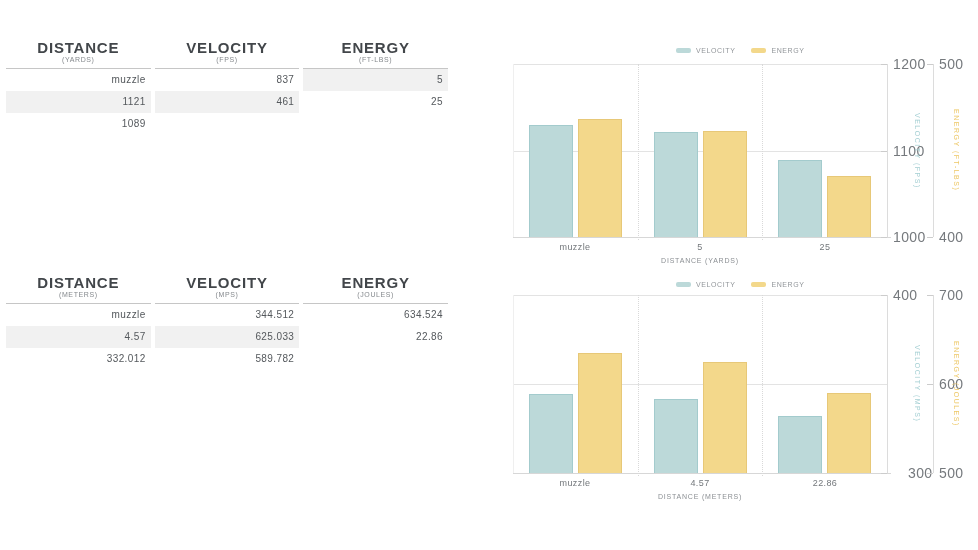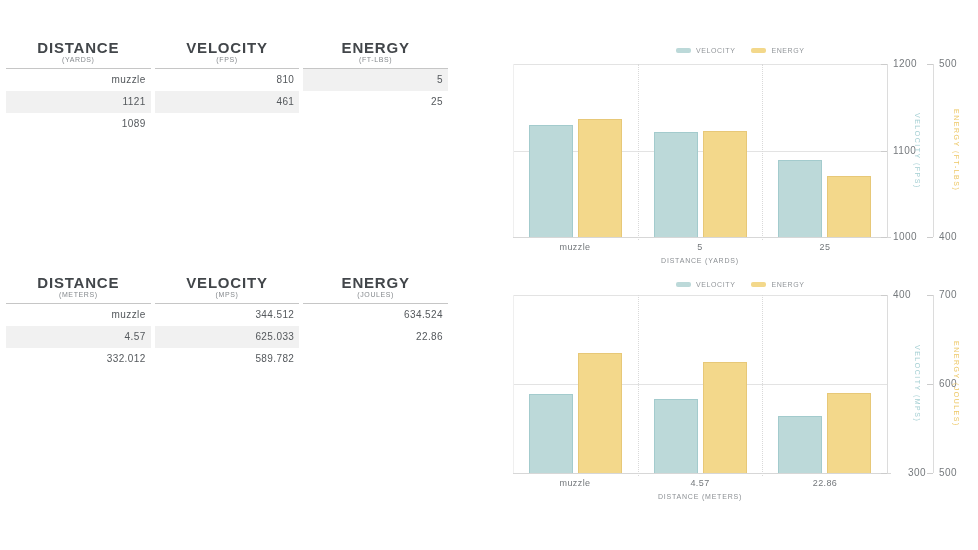--- a/index.html
+++ b/index.html
@@ -20,21 +20,21 @@
   .chart-root { position:absolute; left:0; top:0; width:978px; height:550px; pointer-events:none; }
   .chart-root * { pointer-events:auto; }
   .hline   { position:absolute; height:1px; background:#e3e3e3; }
   .hline.axis { background:#d7d7d7; }
   .vline   { position:absolute; width:1px; background:#dcdcdc; }
   .vline.faint { background:#efefef; }
   .vdot    { position:absolute; width:0; border-left:1px dotted #d9d9d9; }
   .tickdash{ position:absolute; height:1px; background:#cccccc; }
   .bar     { position:absolute; border:1px solid; border-bottom:none; }
   .xtick   { position:absolute; text-align:center; font-size:9px; color:#73777b; letter-spacing:0.4px; }
-  .ytick   { position:absolute; font-size:10px; line-height:12px; color:#75797d; letter-spacing:0.4px; }
+  .ytick   { position:absolute; font-size:14px; line-height:12px; color:#75797d; letter-spacing:0.4px; }
   .xtitle  { position:absolute; text-align:center; font-size:7px; color:#8b8f93; letter-spacing:0.8px; }
   .rotlabel{ position:absolute; writing-mode:vertical-rl; text-align:center;
              font-size:7px; letter-spacing:1.5px; white-space:nowrap; }
   .legend  { position:absolute; display:flex; gap:16px; align-items:center; }
   .legend-item { display:flex; align-items:center; cursor:pointer; }
   .swatch  { display:inline-block; width:15px; height:5px; border-radius:2px; margin-right:5px; }
   .leglbl  { font-size:7px; color:#92969a; letter-spacing:0.6px; }
 </style>
 </head>
 <body>
@@ -47,21 +47,21 @@
       </div>
       <div class="th">
         <div class="lbl">VELOCITY</div>
         <div class="unit">(FPS)</div>
       </div>
       <div class="th">
         <div class="lbl">ENERGY</div>
         <div class="unit">(FT-LBS)</div>
       </div>
       <div class="td">muzzle</div>
-      <div class="td">810</div>
+      <div class="td">837</div>
       <div class="td stripe">5</div>
       <div class="td stripe">1121</div>
       <div class="td stripe">461</div>
       <div class="td">25</div>
       <div class="td">1089</div>
     </div>
   <div class="btable" style="top: 277px;">
       <div class="th">
         <div class="lbl">DISTANCE</div>
         <div class="unit">(METERS)</div>

